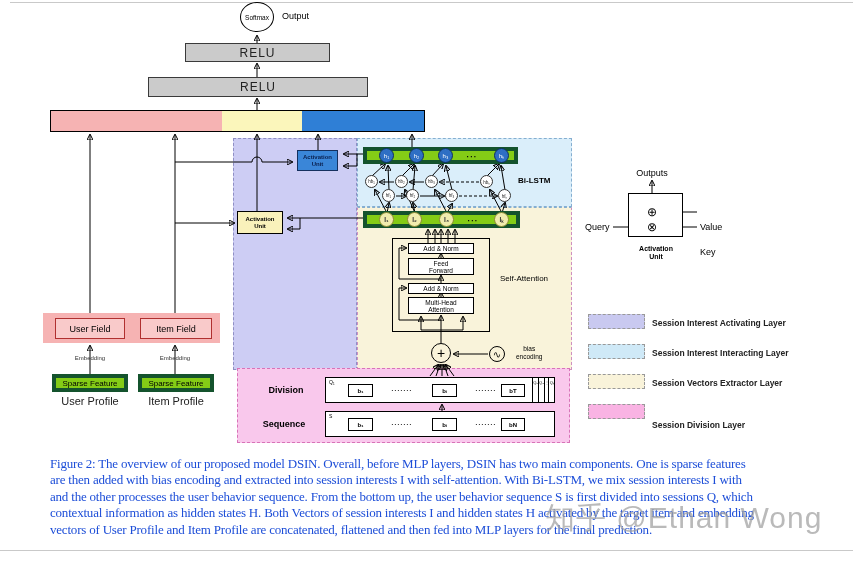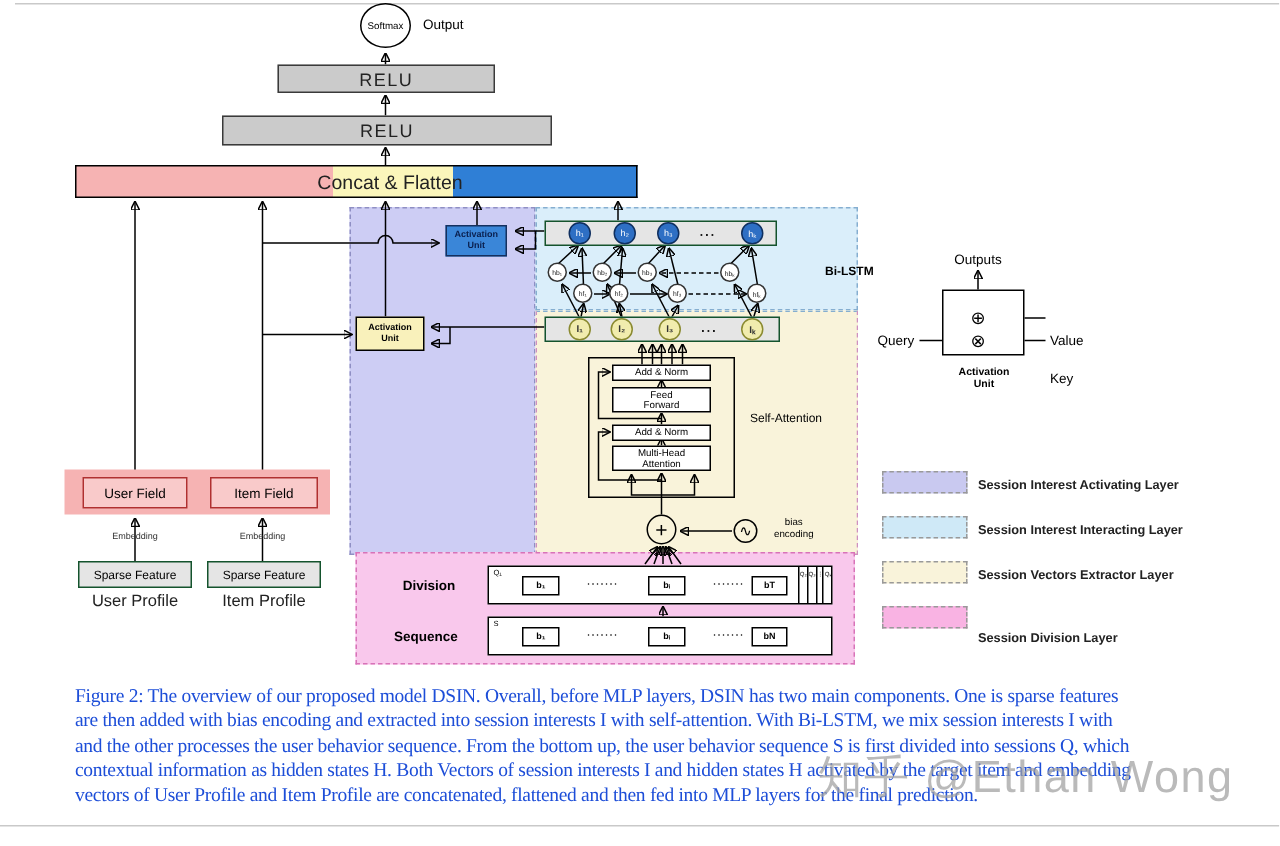--- a/index.html
+++ b/index.html
@@ -1,19 +1,19 @@
 <!DOCTYPE html>
 <html><head>
 <meta charset="utf-8">
 <style>
   html,body{margin:0;padding:0;background:#fff;}
   #canvas{position:relative;width:853px;height:564px;background:#fff;overflow:hidden;
           font-family:"Liberation Sans",sans-serif;color:#000;}
   .r{position:absolute;box-sizing:border-box;}
-  .box{border:1px solid #14532d;background:#e5e5e5;display:flex;align-items:center;justify-content:center;text-align:center;}
+  .box{border:4px solid #14532d;background:#84cc16;display:flex;align-items:center;justify-content:center;text-align:center;}
   .gray{background:#cbcbcb;border:1px solid #3a3a3a;font-size:12px;letter-spacing:1px;color:#222;}
   .ctr{display:flex;align-items:center;justify-content:center;text-align:center;}
   .circ{border-radius:50%;border:1px solid #000;background:#fff;display:flex;align-items:center;justify-content:center;}
   .hnode{width:15px;height:15px;border-radius:50%;background:#2e6fc4;border:1px solid #0f2f5f;
          color:#fff;font-size:6px;display:flex;align-items:center;justify-content:center;}
   .snode{width:13px;height:13px;border-radius:50%;background:#fff;border:1px solid #333;
          color:#222;font-size:4.5px;display:flex;align-items:center;justify-content:center;}
   .inode{width:15px;height:15px;border-radius:50%;background:#f1ecae;border:1px solid #8a8a30;
          color:#333;font-size:6.5px;font-weight:bold;display:flex;align-items:center;justify-content:center;}
   .sabox{border:1px solid #000;background:#fff;font-size:6.5px;display:flex;flex-direction:column;
@@ -123,21 +123,20 @@
   <div class="r circ" style="left:240px;top:2px;width:34px;height:30px;font-size:6.5px;">
     <span>Softmax</span>
   </div>
   <div class="r" style="left:282px;top:11px;font-size:9px;">Output</div>
   <div class="r box gray" style="left:185px;top:43px;width:145px;height:19px;">RELU</div>
   <div class="r box gray" style="left:148px;top:77px;width:220px;height:20px;">RELU</div>
 
   <div class="r" style="left:50px;top:110px;width:172px;height:22px;background:#f6b3b3;border:1px solid #000;border-right:none;"></div>
   <div class="r" style="left:222px;top:110px;width:80px;height:22px;background:#fbf6bb;border:1px solid #000;border-left:none;border-right:none;"></div>
   <div class="r" style="left:302px;top:110px;width:123px;height:22px;background:#2f7fd6;border:1px solid #000;border-left:none;"></div>
-  <div class="r ctr" style="left:160px;top:112px;width:200px;height:18px;font-size:13px;color:#222;">Concat &amp; Flatten</div>
 
   <div class="r ctr" style="left:297px;top:150px;width:41px;height:21px;background:#3a86d8;border:1px solid #15305e;
               flex-direction:column;font-size:6px;font-weight:bold;color:#0a1f4d;line-height:7px;">
     <span>Activation</span>
     <span>Unit</span>
   </div>
   <div class="r ctr" style="left:237px;top:211px;width:46px;height:23px;background:#f9f1bb;border:1px solid #000;
               flex-direction:column;font-size:6px;font-weight:bold;line-height:7px;">
     <span>Activation</span>
     <span>Unit</span>
@@ -150,21 +149,21 @@
   <div class="r hnode" style="left:409px;top:148px;">
       <span>h₂</span>
     </div>
   <div class="r hnode" style="left:438px;top:148px;">
       <span>h₃</span>
     </div>
   <div class="r dots" style="left:462px;top:150px;width:20px;height:12px;font-size:8px;">···</div>
   <div class="r hnode" style="left:494px;top:148px;">
       <span>hₖ</span>
     </div>
-  <div class="r" style="left:518px;top:176px;width:50px;font-size:8px;font-weight:bold;margin-left:32px;">Bi-LSTM</div>
+  <div class="r" style="left:518px;top:176px;width:50px;font-size:8px;font-weight:bold;">Bi-LSTM</div>
 
   <div class="r snode" style="left:365px;top:175px;">
       <span>hb₁</span>
     </div>
   <div class="r snode" style="left:395px;top:175px;">
       <span>hb₂</span>
     </div>
   <div class="r snode" style="left:425px;top:175px;">
       <span>hb₃</span>
     </div>

